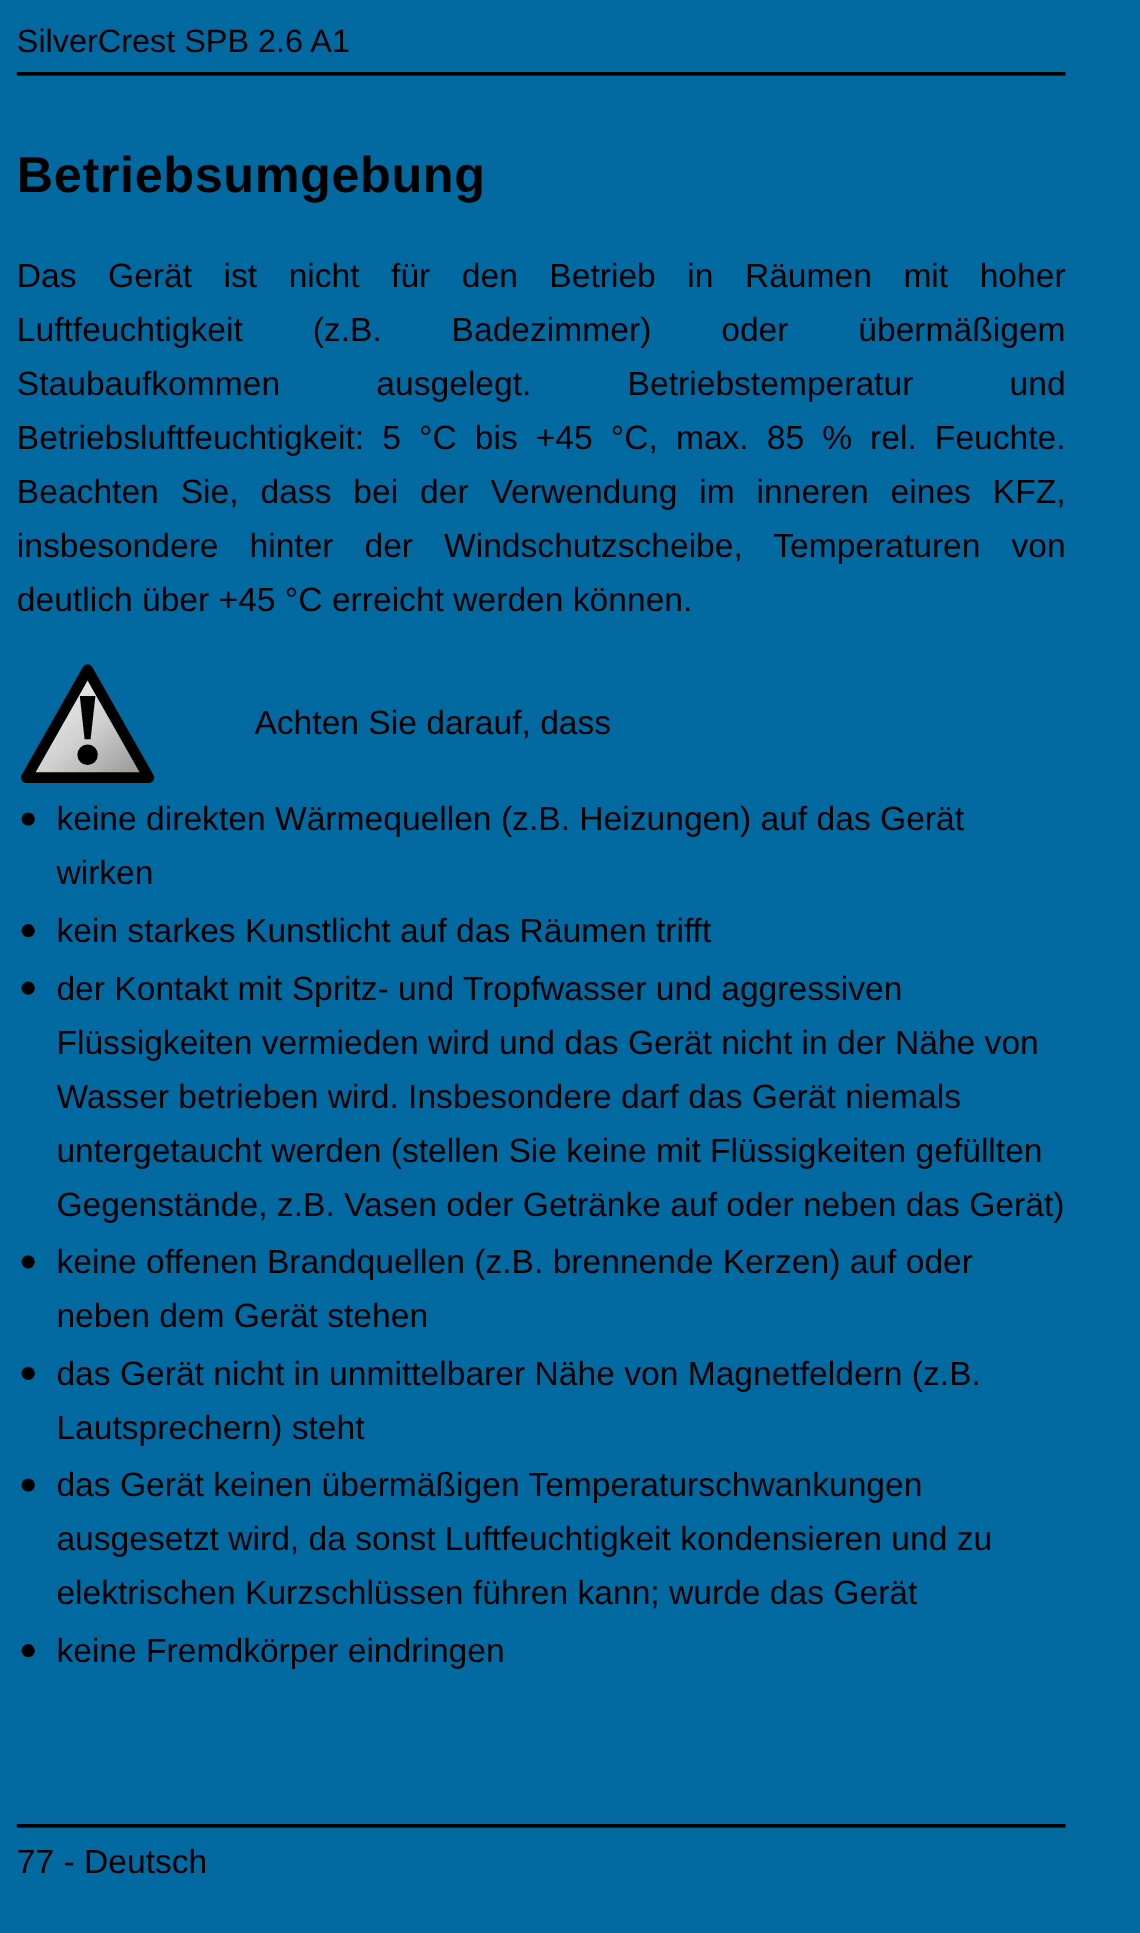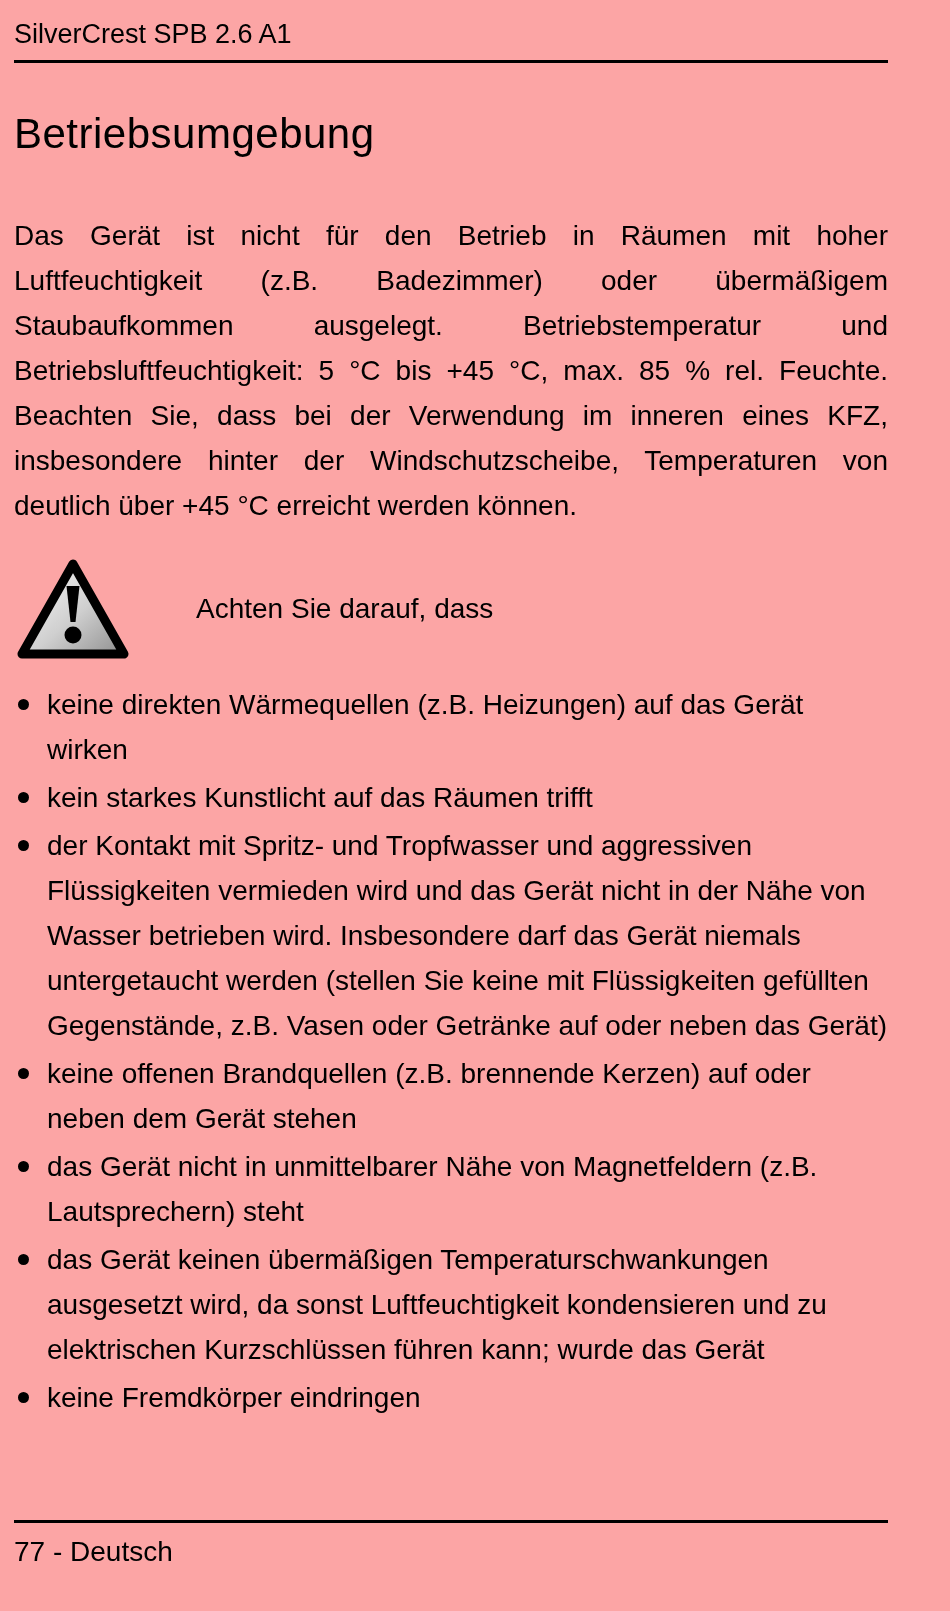--- a/index.html
+++ b/index.html
@@ -1,63 +1,63 @@
 <!DOCTYPE html>
 <html><head>
 <meta charset="utf-8">
 <style>
   * { margin: 0; padding: 0; box-sizing: border-box; }
   html, body { background: #ffffff; }
   .page {
     position: relative;
     width: 950px;
     height: 1611px;
-    background: #fca5a5;
+    background: #0369a1;
     color: #000000;
     font-family: "Liberation Sans", sans-serif;
     padding: 18px 62px 12px 14px;
     overflow: hidden;
   }
   .header-text {
     font-size: 27px;
     line-height: 32px;
     margin-bottom: 10px;
   }
   .rule {
     height: 3px;
     background: #000000;
   }
   .title {
-    margin-top: 46px;
+    margin-top: 58px;
     font-size: 42px;
     line-height: 50px;
-    font-weight: 400;
+    font-weight: 700;
     letter-spacing: 0.5px;
   }
   .intro {
-    margin-top: 54px;
+    margin-top: 36px;
     font-size: 28px;
     line-height: 45px;
     text-align: justify;
   }
   .warning-row {
     margin-top: 28px;
     display: flex;
     align-items: center;
-    gap: 64px;
+    gap: 80px;
     text-align: right;
   }
   .warning-icon { flex: 0 0 auto; }
   .warning-icon svg { display: block; }
   .warning-label {
     font-size: 28px;
     line-height: 36px;
   }
   .bullets {
-    margin-top: 20px;
+    margin-top: 4px;
     list-style: none;
     font-size: 28px;
     line-height: 45px;
   }
   .bullets li {
     position: relative;
     padding-left: 33px;
     margin-bottom: 3px;
   }
   .bullets li::before {

